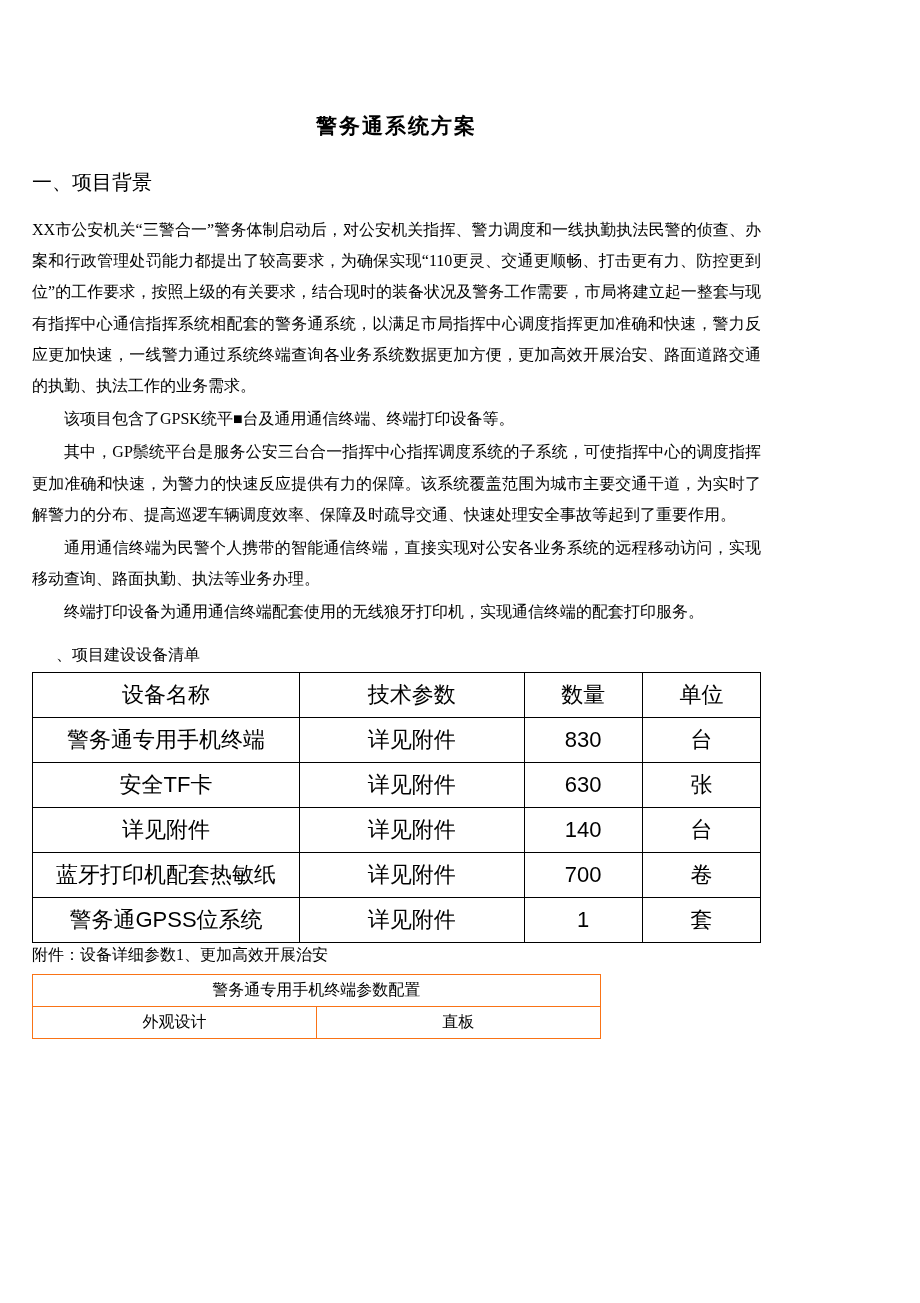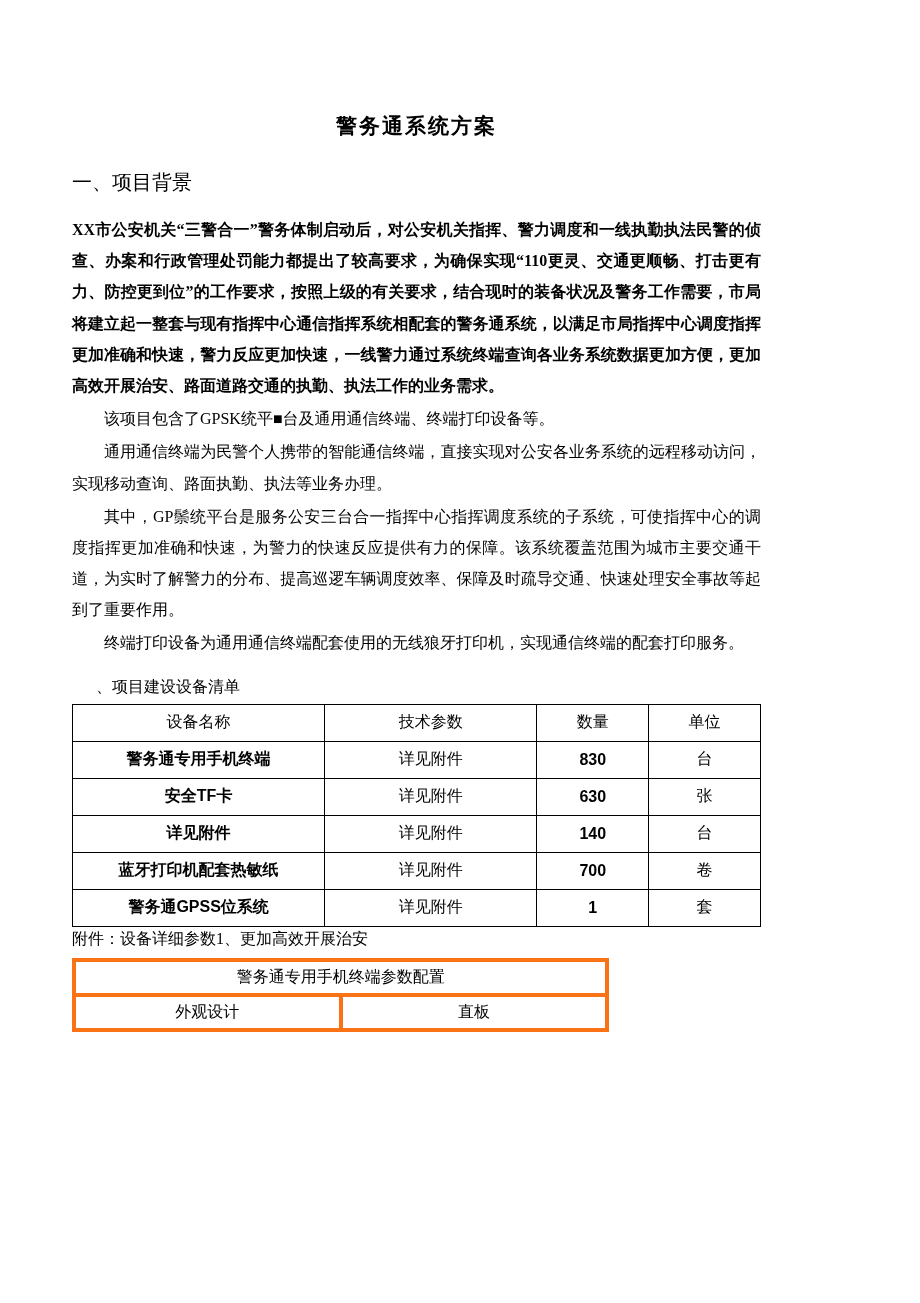--- a/index.html
+++ b/index.html
@@ -12,21 +12,21 @@
     height: 1303px;
     font-family: "Liberation Serif", "DejaVu Serif", serif;
     color: #000000;
     position: relative;
     overflow: hidden;
   }
   .page {
     box-sizing: border-box;
     width: 833px;
     height: 1303px;
-    padding: 112px 72px 0 72px;
+    padding: 112px 72px 0 32px;
     position: relative;
   }
   .doc-title {
     text-align: center;
     font-size: 21px;
     font-weight: 700;
     letter-spacing: 2px;
     margin: 0 0 26px 0;
     font-family: "Liberation Sans", "DejaVu Sans", sans-serif;
   }
@@ -39,81 +39,81 @@
     font-size: 16px;
     line-height: 1.95;
     margin: 0 0 2px 0;
     text-align: justify;
     text-justify: inter-ideograph;
   }
   p.indent {
     text-indent: 32px;
   }
   .bold {
-    font-weight: 700;
+    font-weight: 400;
   }
   .sans {
     font-family: "Liberation Sans", "DejaVu Sans", sans-serif;
   }
   .list-heading {
     font-size: 16px;
     margin: 18px 0 6px 24px;
   }
   table.equip {
     border-collapse: collapse;
     width: 100%;
     margin: 0 0 0 0;
     table-layout: fixed;
   }
   table.equip td {
     border: 1px solid #000000;
     text-align: center;
-    font-size: 16px;
+    font-size: 22px;
     padding: 7px 2px;
     height: 22px;
   }
   table.equip .c0 { width: 37%; }
   table.equip .c1 { width: 31%; }
   table.equip .c2 { width: 16%; }
   table.equip .c3 { width: 16%; }
   .attach-line {
     font-size: 16px;
     margin: 2px 0 8px 0;
   }
   table.spec {
     border-collapse: collapse;
     width: 78%;
     table-layout: fixed;
     margin: 0;
   }
   table.spec td {
-    border: 4px solid #f97316;
+    border: 1px solid #f97316;
     text-align: center;
     font-size: 16px;
     padding: 5px 2px;
   }
   table.spec .s0 { width: 28%; }
   table.spec .s1 { width: 72%; }
 </style>
 </head>
 <body>
 
 <div class="page">
 
   <div class="doc-title">警务通系统方案</div>
 
   <div class="section-heading">一、项目背景</div>
 
   <p class="body-text bold">XX市公安机关“三警合一”警务体制启动后，对公安机关指挥、警力调度和一线执勤执法民警的侦查、办案和行政管理处罚能力都提出了较高要求，为确保实现“110更灵、交通更顺畅、打击更有力、防控更到位”的工作要求，按照上级的有关要求，结合现时的装备状况及警务工作需要，市局将建立起一整套与现有指挥中心通信指挥系统相配套的警务通系统，以满足市局指挥中心调度指挥更加准确和快速，警力反应更加快速，一线警力通过系统终端查询各业务系统数据更加方便，更加高效开展治安、路面道路交通的执勤、执法工作的业务需求。</p>
 
   <p class="body-text indent">该项目包含了GPSK统平■台及通用通信终端、终端打印设备等。</p>
 
+  <p class="body-text indent">其中，GP鬃统平台是服务公安三台合一指挥中心指挥调度系统的子系统，可使指挥中心的调度指挥更加准确和快速，为警力的快速反应提供有力的保障。该系统覆盖范围为城市主要交通干道，为实时了解警力的分布、提高巡逻车辆调度效率、保障及时疏导交通、快速处理安全事故等起到了重要作用。</p>
+
   <p class="body-text indent">通用通信终端为民警个人携带的智能通信终端，直接实现对公安各业务系统的远程移动访问，实现移动查询、路面执勤、执法等业务办理。</p>
-
-  <p class="body-text indent">其中，GP鬃统平台是服务公安三台合一指挥中心指挥调度系统的子系统，可使指挥中心的调度指挥更加准确和快速，为警力的快速反应提供有力的保障。该系统覆盖范围为城市主要交通干道，为实时了解警力的分布、提高巡逻车辆调度效率、保障及时疏导交通、快速处理安全事故等起到了重要作用。</p>
 
   <p class="body-text indent">终端打印设备为通用通信终端配套使用的无线狼牙打印机，实现通信终端的配套打印服务。</p>
 
   <div class="list-heading">、项目建设设备清单</div>
 
   <table class="equip">
     <tbody>
       <tr>
         <td class="c0">设备名称</td>
         <td class="c1">技术参数</td>

